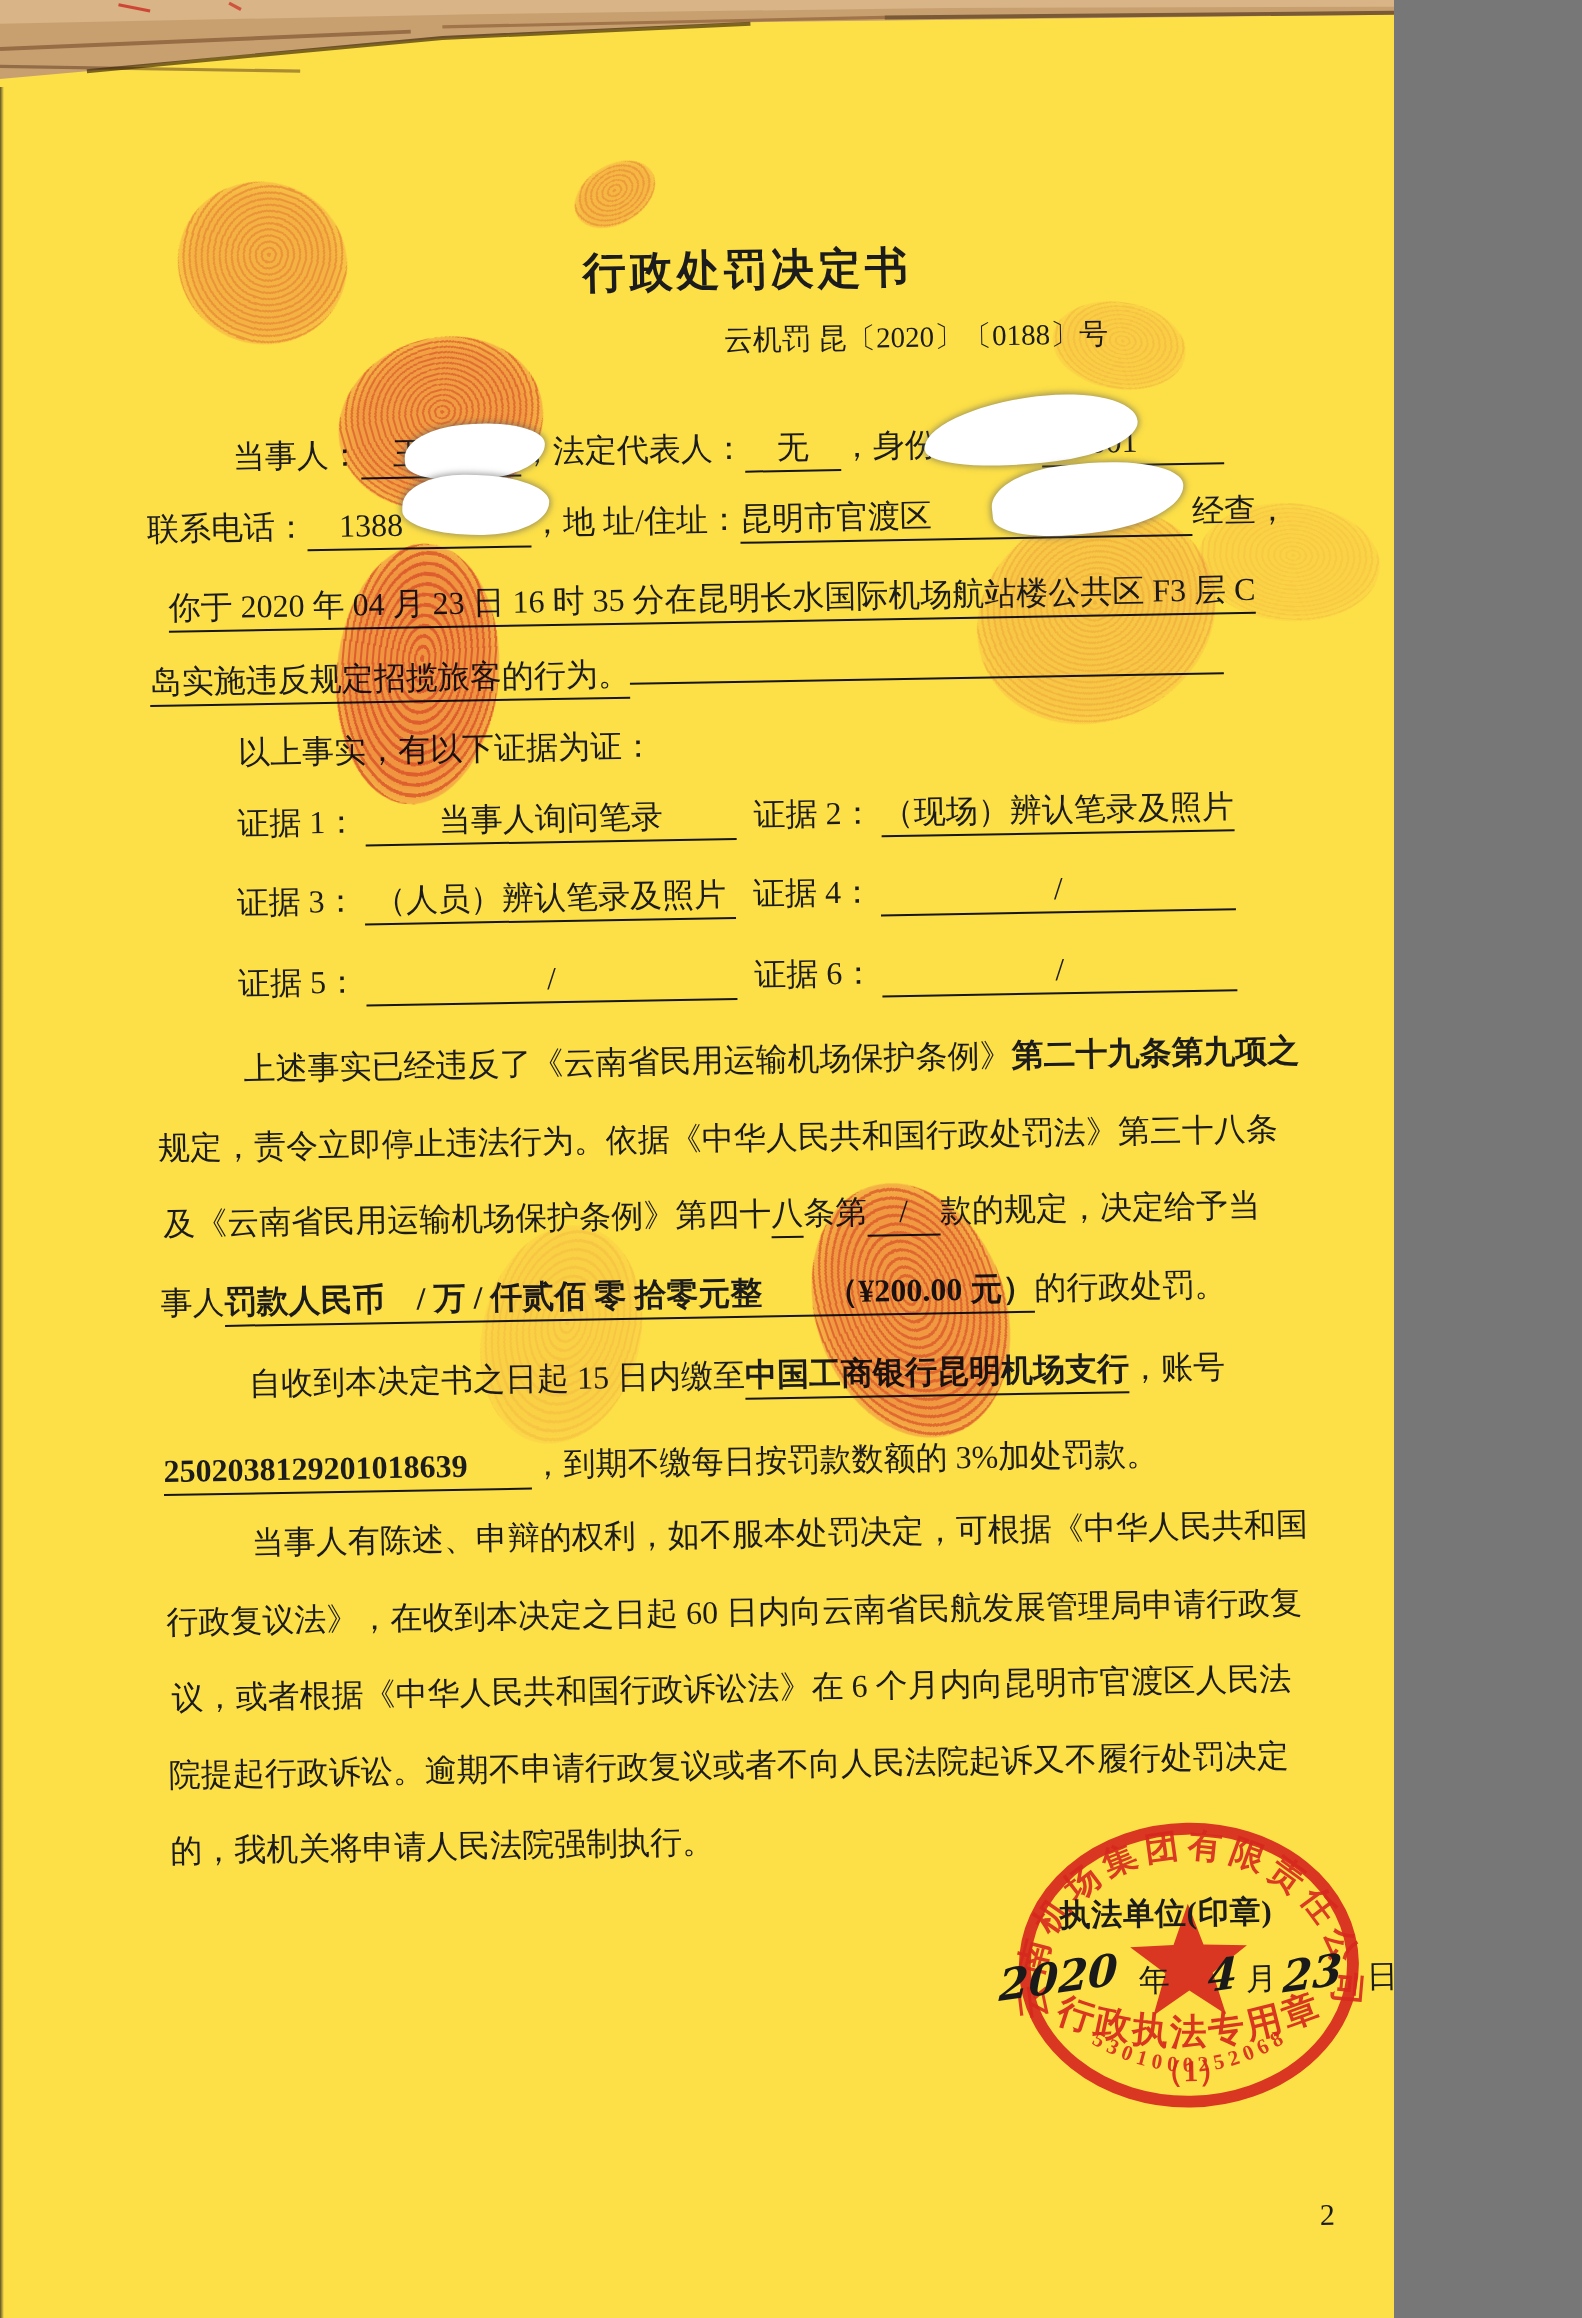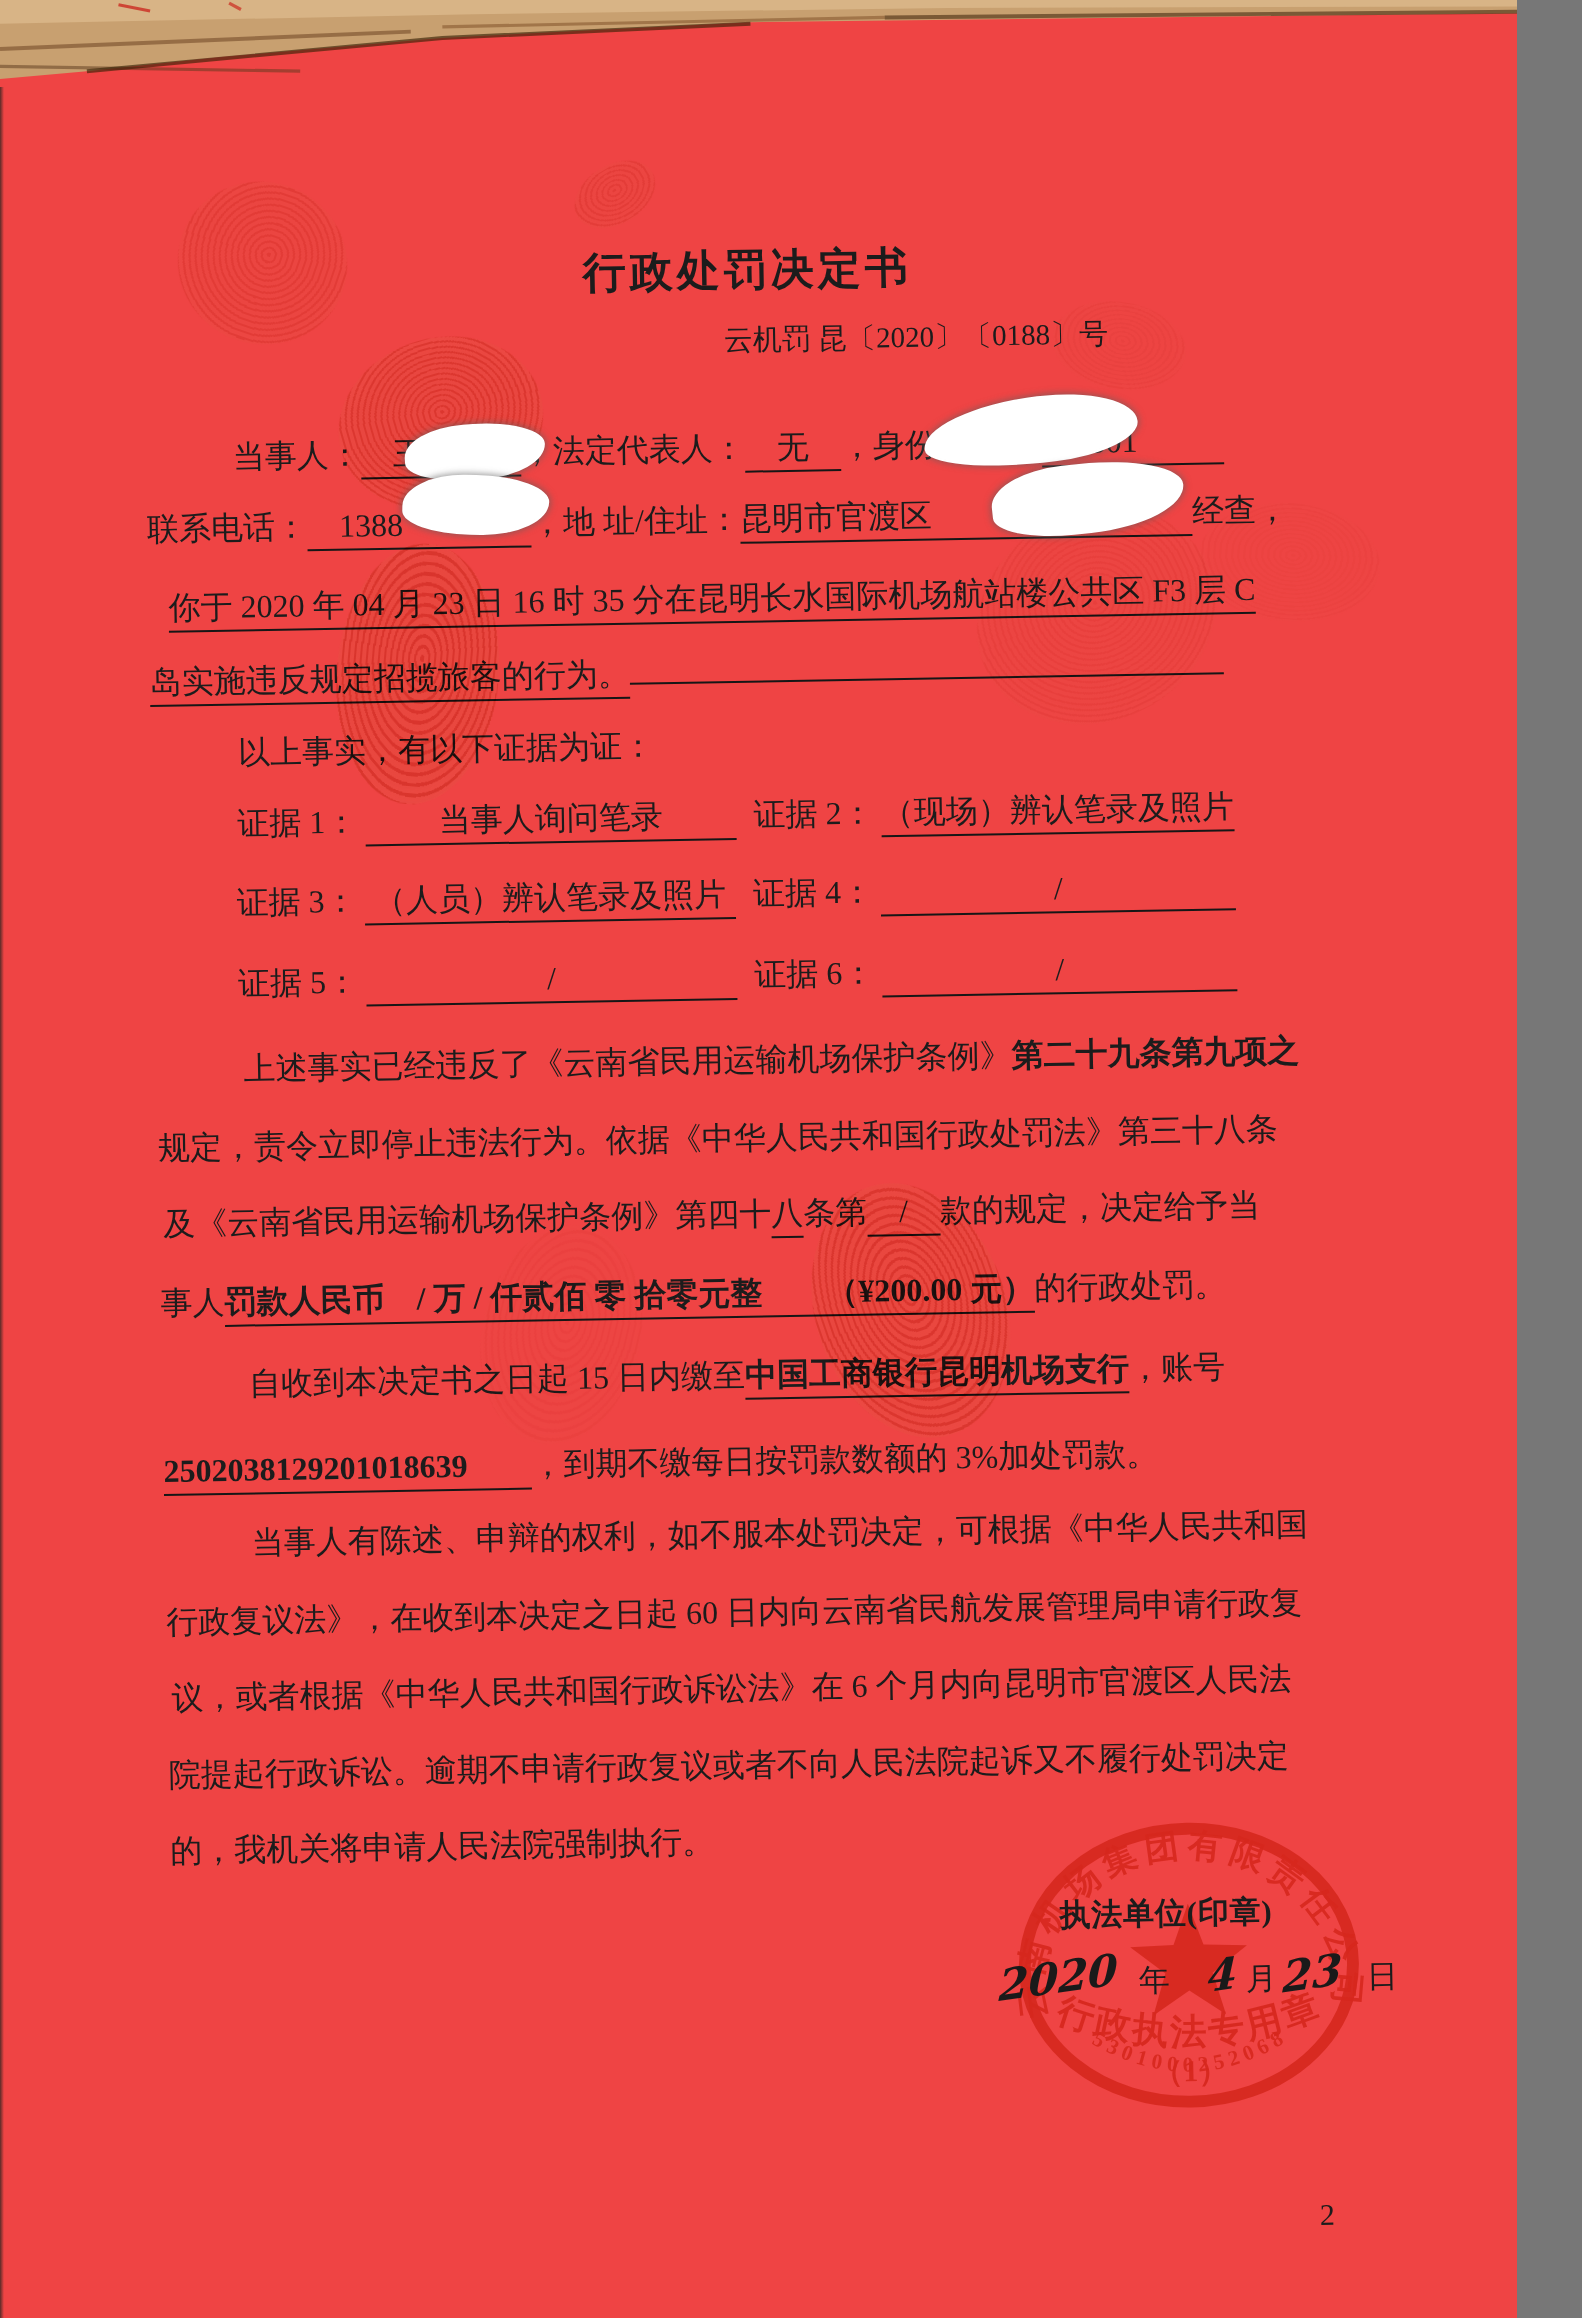--- a/index.html
+++ b/index.html
@@ -1,16 +1,16 @@
 <!DOCTYPE html>
 <html style="--ink: #1c1c1c; --seal-red: #d6281e;font-size:12.6px"><head>
 <meta charset="utf-8">
 <style>
   html,body{margin:0;padding:0;background:#777;}
-  .sheet{position:relative;width:1517px;height:2319px;background:#ef4444;overflow:hidden;
+  .sheet{position:relative;width:1394px;height:2319px;background:#fde047;overflow:hidden;
          font-family:"Liberation Serif","DejaVu Serif",serif;color:var(--ink,#1c1c1c);}
   .content{position:absolute;left:0;top:0;width:1583px;height:2319px;
            transform:rotate(-1deg);transform-origin:791px 1145px;}
   
   .scan-band{position:absolute;left:0;top:0;width:1583px;height:87px;z-index:1;}
   .edge-left{position:absolute;left:0;top:87px;width:4px;height:2232px;
              background:linear-gradient(to right,rgba(40,35,30,.75),rgba(40,35,30,0));z-index:1;}
   
   .line{position:absolute;display:flex;align-items:baseline;font-size:32px;line-height:1.28;
         white-space:nowrap;z-index:3;}

